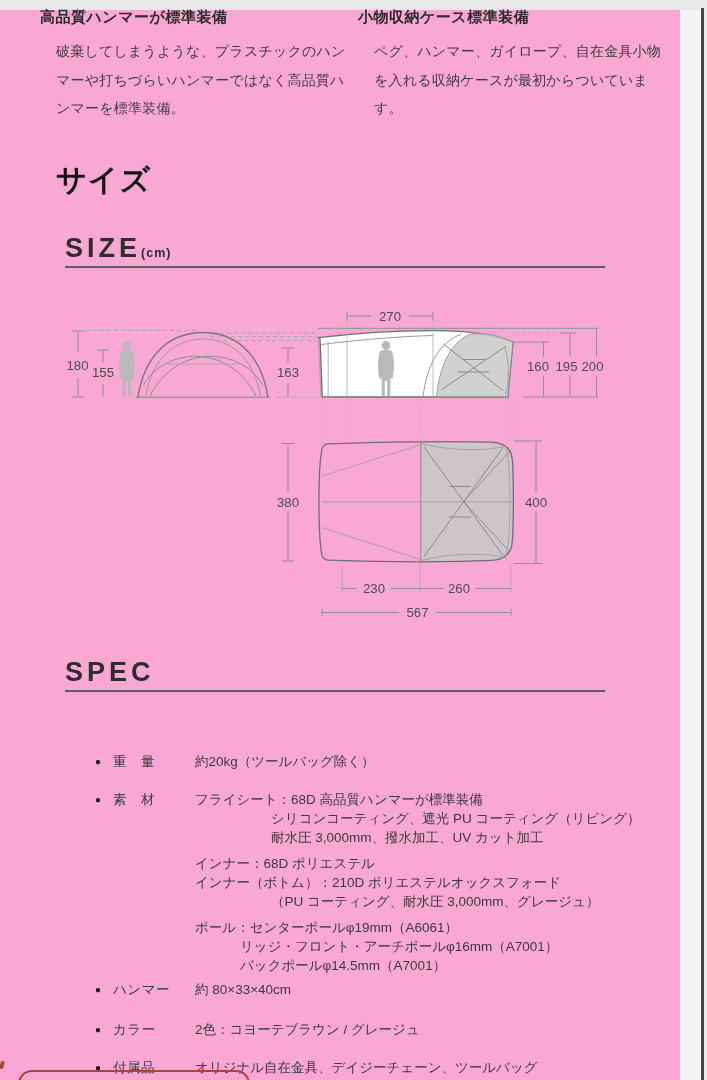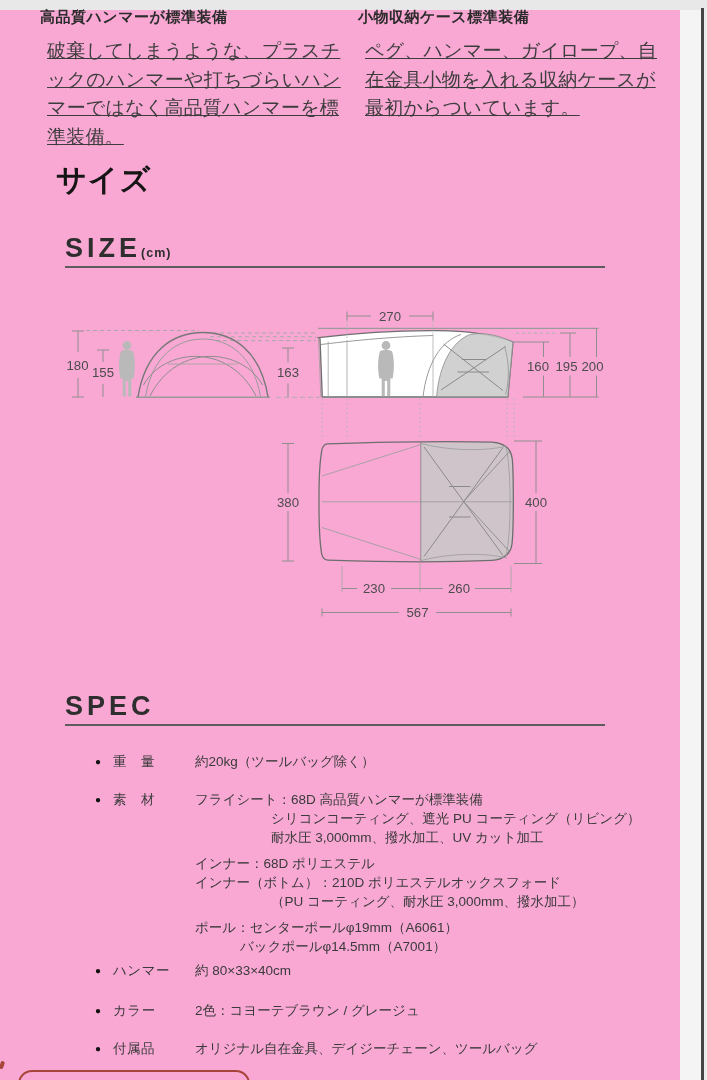--- a/index.html
+++ b/index.html
@@ -7,27 +7,27 @@
         background:#f9a8d4;font-family:"Liberation Sans",sans-serif;color:#3a3a3a;padding-left:30px;}
   .top-band{position:absolute;left:0;top:0;width:707px;height:10px;background:#e8e8e8;}
   .right-strip{position:absolute;left:680px;top:10px;width:21px;height:1070px;background:#f4f4f4;}
   .right-edge-line{position:absolute;left:701px;top:8px;width:3px;height:1072px;background:#454545;}
   .right-outer{position:absolute;left:704px;top:8px;width:3px;height:1072px;background:#ececec;}
 
   .feature{position:absolute;top:8px;}
   .feature.left{left:40px;width:313px;}
   .feature.right{left:358px;width:310px;}
   .feature h3{margin:0;font-size:15px;font-weight:700;color:#2b2b2b;letter-spacing:.5px;}
-  .feature p{margin:10px 0 0 7px;font-size:19px;line-height:28.5px;color:#3d3d3d;letter-spacing:.2px;text-decoration:underline;}
+  .feature p{margin:10px 0 0 16px;font-size:14px;line-height:28.5px;color:#3d3d3d;letter-spacing:.2px;}
 
   .jp-heading{position:absolute;left:40px;top:144px;margin:16px;font-size:30px;font-weight:700;color:#151515;letter-spacing:1px;}
 
   .sec-header{position:absolute;left:65px;width:540px;}
   .sec-header.size{top:233px;}
-  .sec-header.spec{top:691px;}
+  .sec-header.spec{top:657px;}
   .sec-title{font-size:27px;font-weight:600;letter-spacing:4px;color:#2e2e2e;line-height:30px;}
   .sec-unit{font-size:12.5px;font-weight:600;letter-spacing:1px;color:#2e2e2e;}
   .sec-rule{margin-top:3px;height:2px;background:#5d5d5d;width:540px;}
 
   svg.diagram{position:absolute;left:40px;top:288px;}
   svg.diagram text{font-family:"Liberation Sans",sans-serif;font-size:13.2px;fill:#4c4c4c;}
 
   .spec-list{position:absolute;left:95px;top:752px;width:565px;font-size:13.5px;color:#3a3a3a;}
   .spec-row{display:flex;align-items:flex-start;line-height:19px;}
   .spec-row .bullet{width:18px;font-size:10px;line-height:19px;color:#111;flex:0 0 18px;}
@@ -209,23 +209,24 @@
     <div class="spec-row mt-material">
       <span class="bullet">●</span>
       <span class="lab">素　材</span>
       <span class="val">
         <div class="ln">フライシート：68D 高品質ハンマーが標準装備</div>
         <div class="ln ind-a">シリコンコーティング、遮光 PU コーティング（リビング）</div>
         <div class="ln ind-a">耐水圧 3,000mm、撥水加工、UV カット加工</div>
         <div class="gap6"></div>
         <div class="ln">インナー：68D ポリエステル</div>
         <div class="ln">インナー（ボトム）：210D ポリエステルオックスフォード</div>
-        <div class="ln ind-a">（PU コーティング、耐水圧 3,000mm、撥水加工）</div>
+        <div class="ln ind-a">（PU コーティング、耐水圧 3,000mm、グレージュ）</div>
         <div class="gap6"></div>
         <div class="ln">ポール：センターポールφ19mm（A6061）</div>
+        <div class="ln ind-b">リッジ・フロント・アーチポールφ16mm（A7001）</div>
         <div class="ln ind-b">バックポールφ14.5mm（A7001）</div>
       </span>
     </div>
 
     <div class="spec-row mt-storage">
       <span class="bullet">●</span>
       <span class="lab">ハンマー</span>
       <span class="val">約 80×33×40cm</span>
     </div>
 

